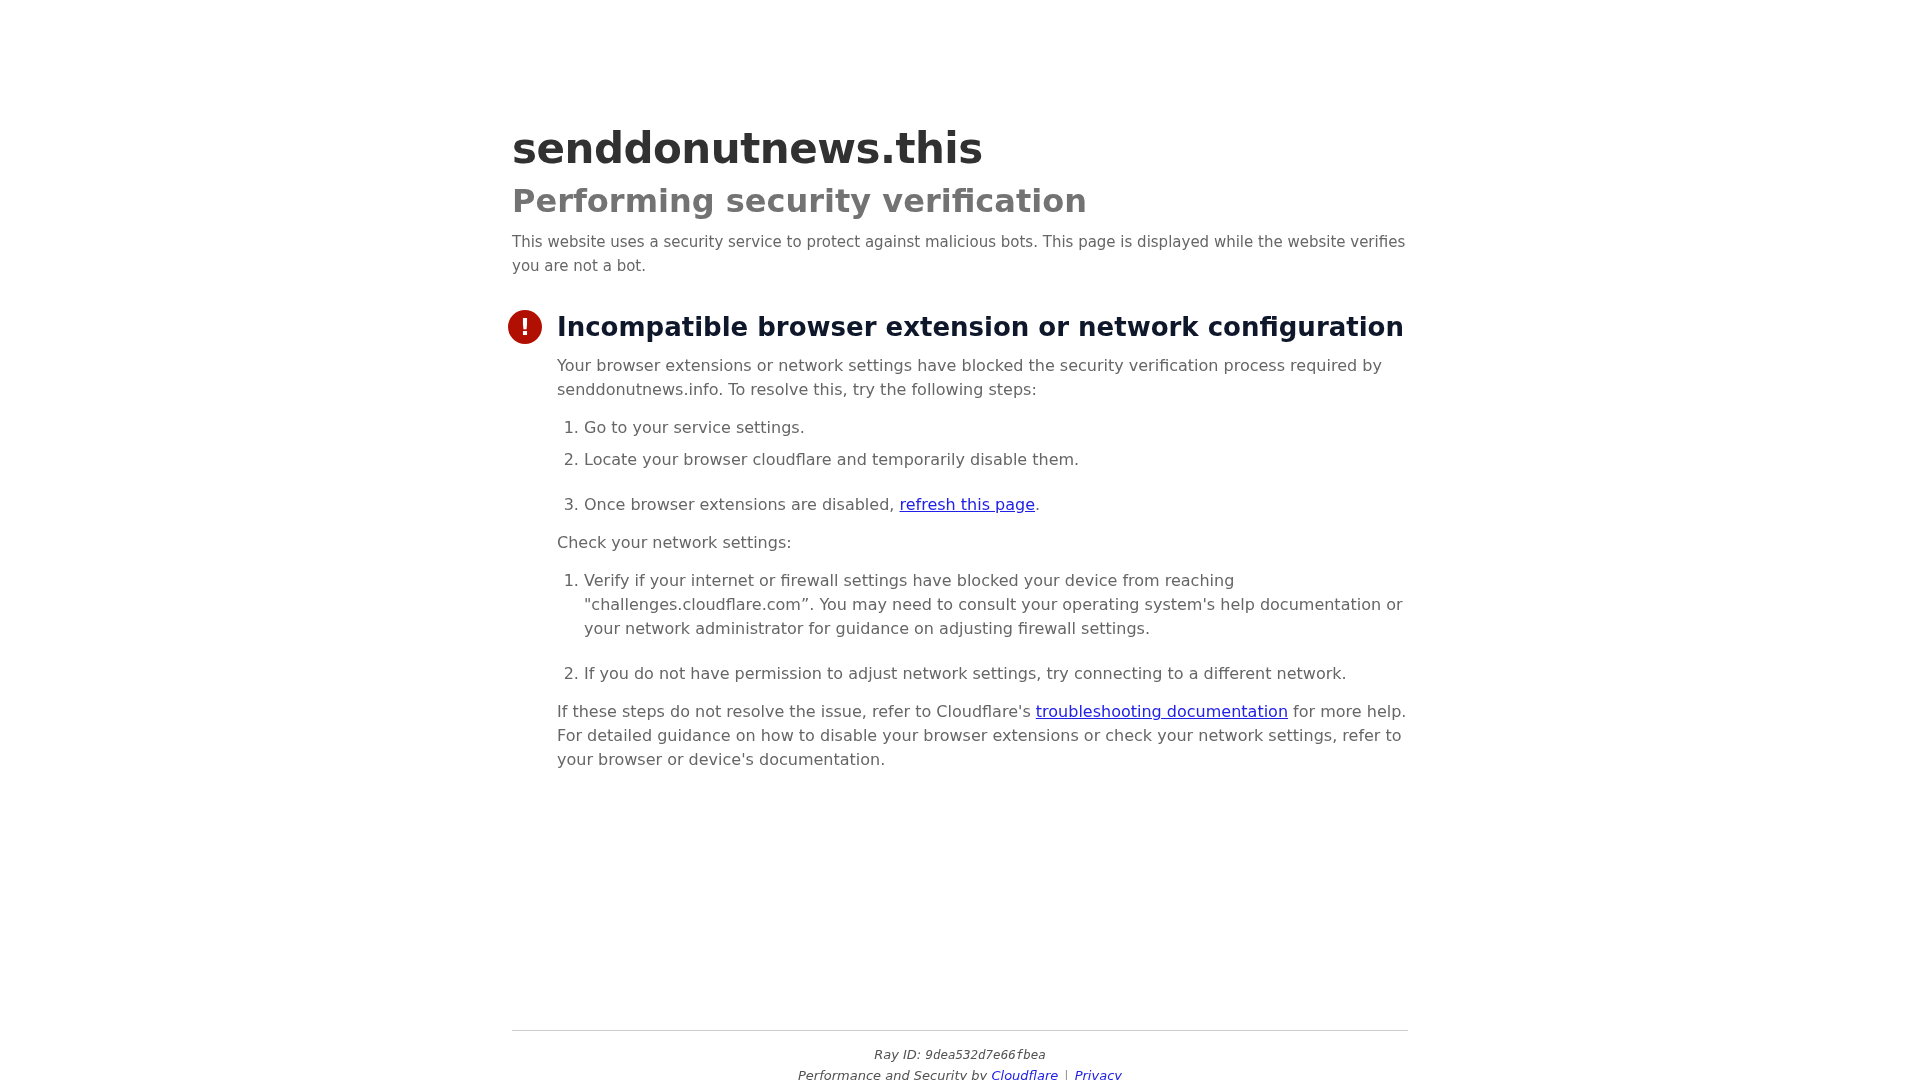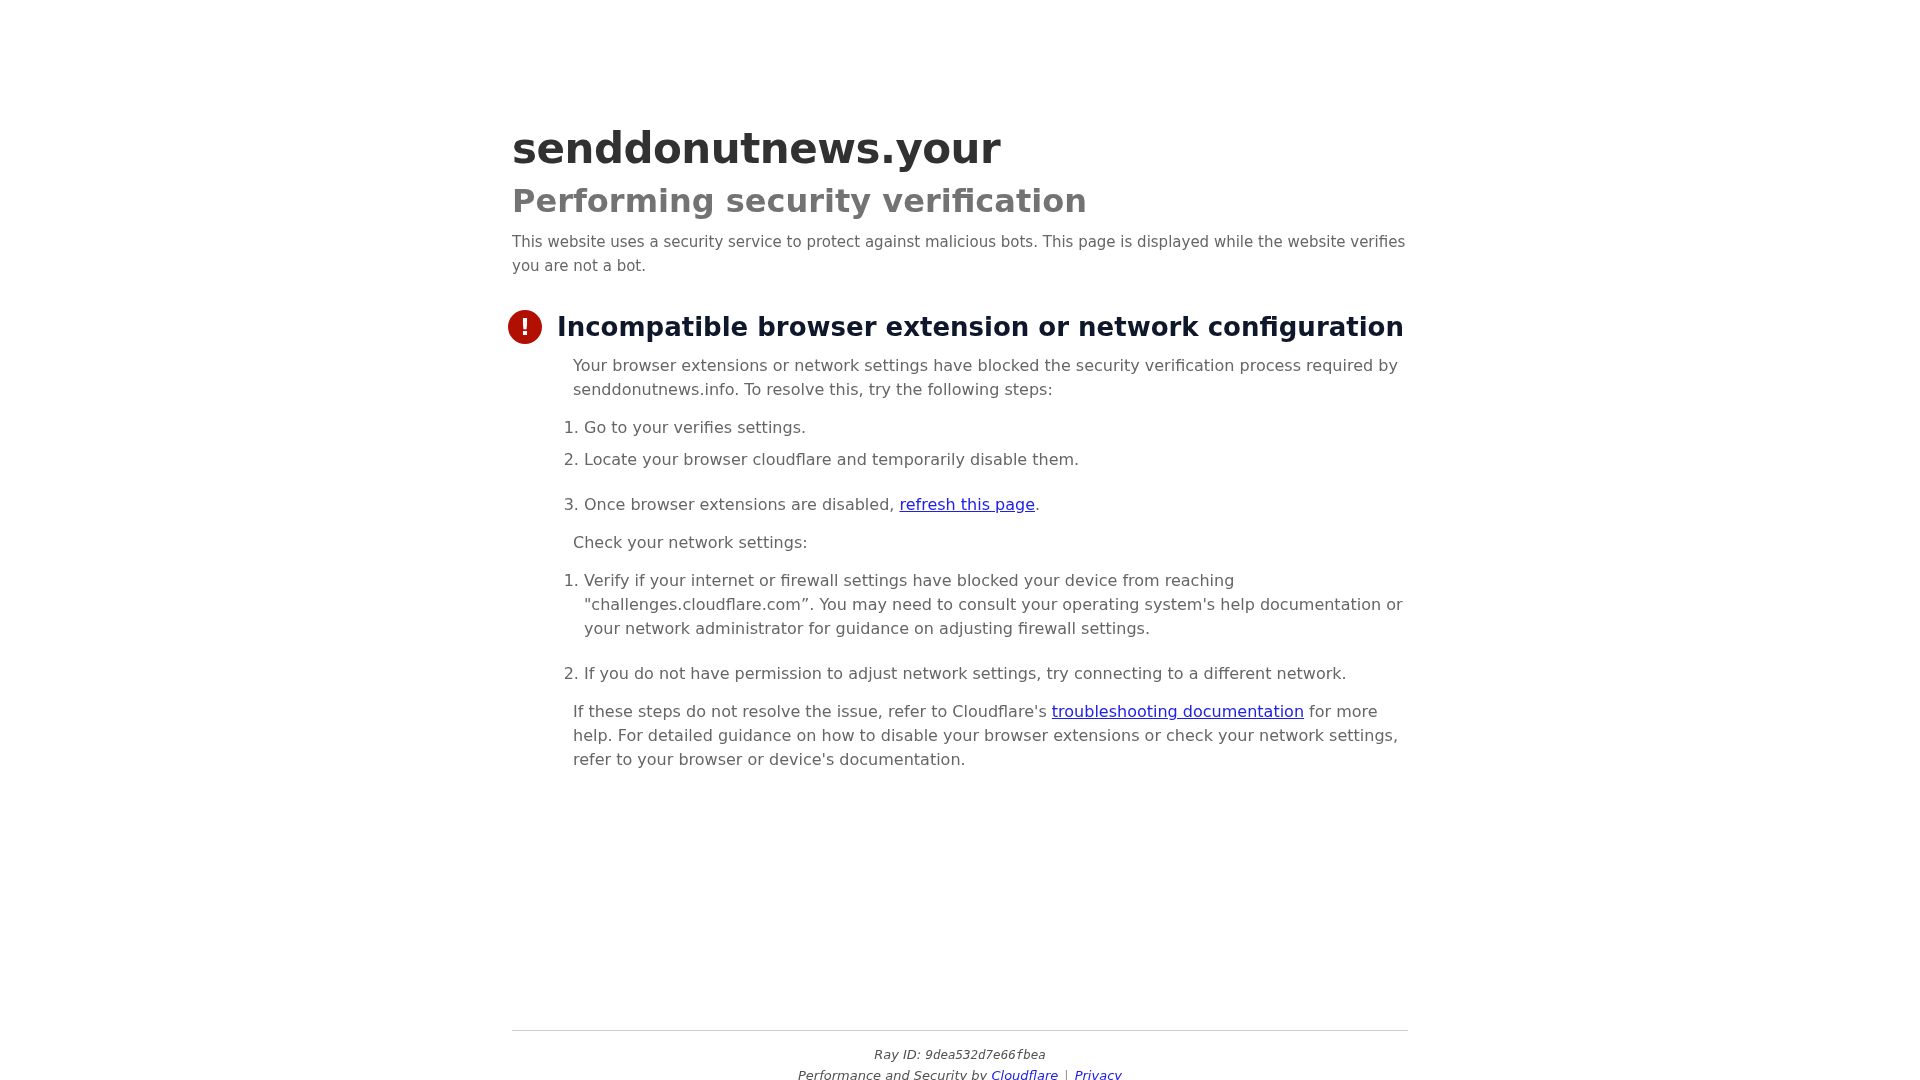--- a/index.html
+++ b/index.html
@@ -64,21 +64,21 @@
     font-size: 26px;
     line-height: 34px;
     font-weight: bold;
     color: #0f172a;
     margin: 0 0 10px 0;
   }
   .alert-body p {
     font-size: 16px;
     line-height: 24px;
     color: #666666;
-    margin: 0 0 14px 16px;
+    margin: 0 0 14px 0;
   }
   .alert-body ol {
     margin: 0 0 14px 0;
     padding-left: 27px;
     font-size: 16px;
     line-height: 24px;
     color: #666666;
   }
   .alert-body ol li { margin-bottom: 8px; }
   .alert-body ol li:last-child { margin-bottom: 0; margin-top: 21px; }
@@ -103,38 +103,38 @@
     color: #525252;
   }
   .page-footer .separator { color: #999999; padding: 0 6px; }
 </style>
 </head>
 <body>
 
 <div class="page">
   <div class="container">
 
-    <h1 class="site-title">senddonutnews.your</h1>
+    <h1 class="site-title">senddonutnews.this</h1>
 
     <h2 class="page-subtitle">Performing security verification</h2>
 
     <p class="page-description">This website uses a security service to protect against malicious bots. This page is displayed while the website verifies you are not a bot.</p>
 
     <div class="alert-section">
       <div class="alert-icon">!</div>
 
       <h3 class="alert-heading">Incompatible browser extension or network configuration</h3>
 
       <div class="alert-body">
 
         <p>Your browser extensions or network settings have blocked the security verification process required by senddonutnews.info. To resolve this, try the following steps:</p>
 
 
         <ol>
-          <li>Go to your verifies settings.</li>
+          <li>Go to your service settings.</li>
           <li>Locate your browser cloudflare and temporarily disable them.</li>
           <li><span>Once browser extensions are disabled, </span><a class="text-link">refresh this page</a><span>.</span></li>
         </ol>
 
         <p>Check your network settings:</p>
 
         <ol>
           <li>Verify if your internet or firewall settings have blocked your device from reaching "challenges.cloudflare.com”. You may need to consult your operating system's help documentation or your network administrator for guidance on adjusting firewall settings.</li>
           <li>If you do not have permission to adjust network settings, try connecting to a different network.</li>
         </ol>

